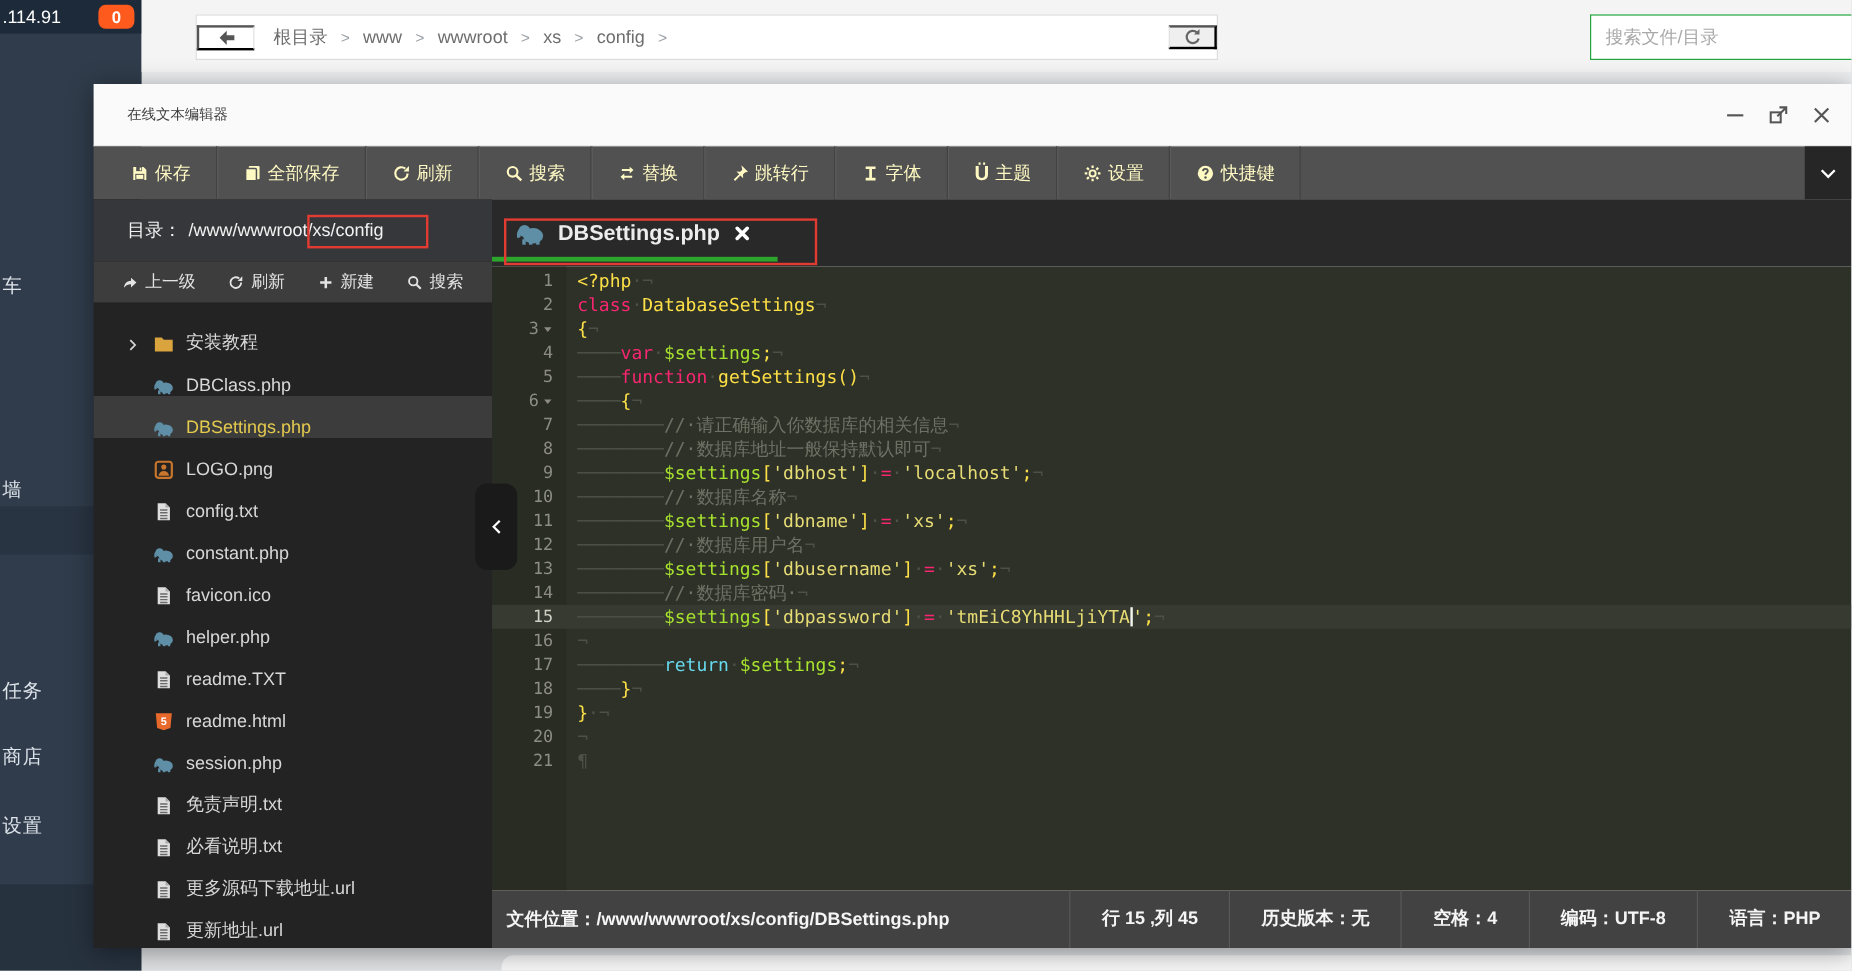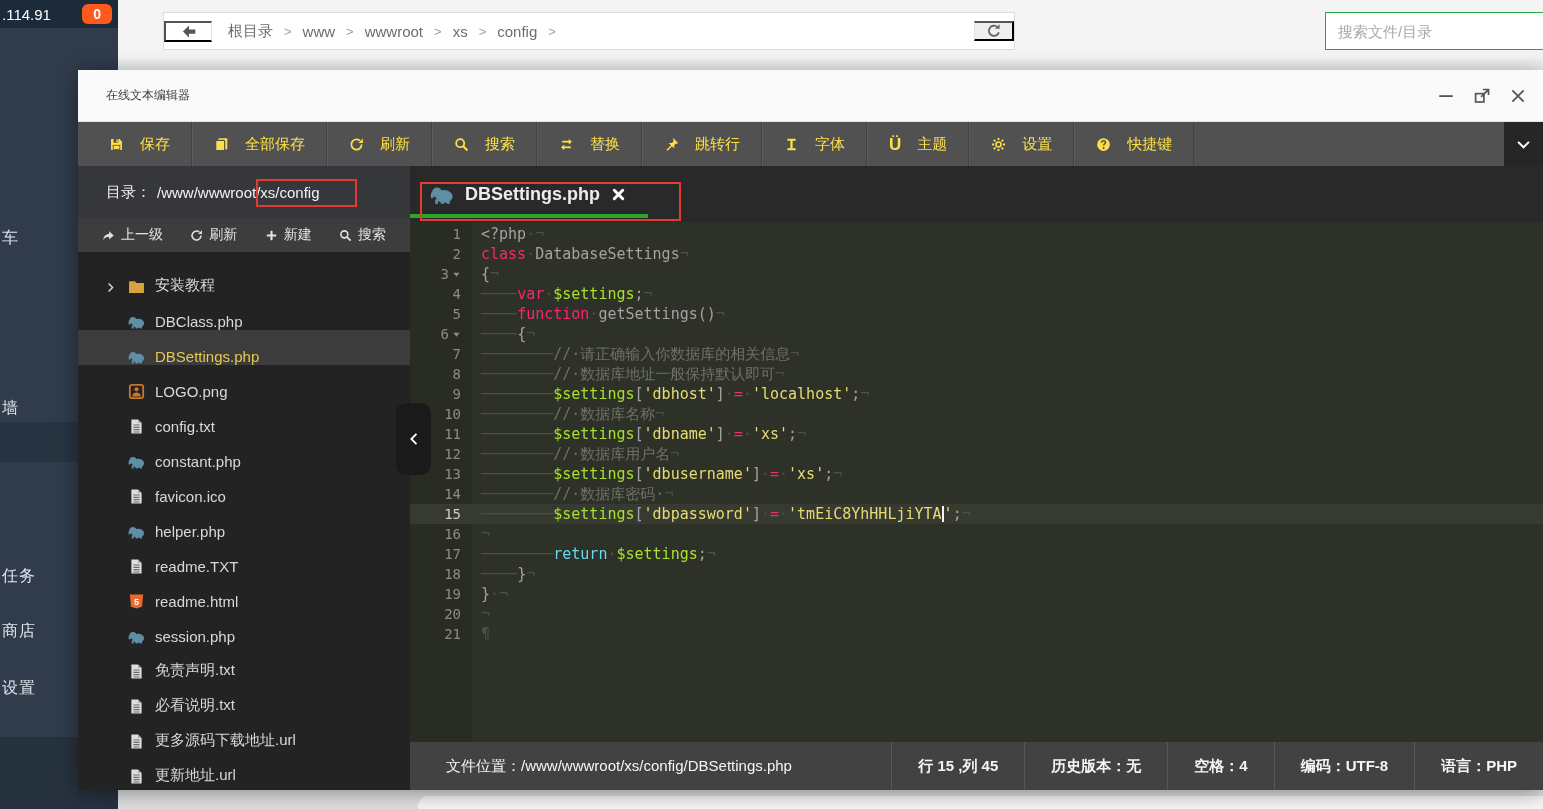--- a/index.html
+++ b/index.html
@@ -29,21 +29,21 @@
 .pagebottom{position:absolute;left:118px;top:790px;width:1425px;height:19px;background:#dfe1e3}
 .whitepanel{position:absolute;left:300px;top:6px;right:0;bottom:0;background:#f7f7f7;border-radius:10px 0 0 0}
 
 .modal{position:absolute;left:78px;top:70px;width:1465px;height:720px;box-shadow:0 3px 20px rgba(0,0,0,.4)}
 .titlebar{position:absolute;left:0;top:0;width:100%;height:52px;background:#fafafa;border-bottom:1px solid #e4e4e4;display:flex;align-items:center}
 .title{margin-left:28px;font-size:12px;color:#3c3c3c}
 .wctrl{margin-left:auto;display:flex;align-items:center;gap:18px;padding-right:16px;color:#555}
 .wbtn{width:18px;height:18px;display:flex;cursor:pointer}
 .wbtn svg{width:18px;height:18px}
 .etoolbar{position:absolute;left:0;top:52px;width:100%;height:44px;background:#515151;display:flex;align-items:stretch;padding-left:10px}
-.tbtn{display:flex;align-items:center;gap:16px;padding:0 21px;color:#fde047;font-size:15px;border-right:1px solid #424242;border-left:1px solid #5c5c5c;cursor:pointer}
+.tbtn{display:flex;align-items:center;gap:5px;padding:0 21px;color:#fef9c3;font-size:15px;border-right:1px solid #424242;border-left:1px solid #5c5c5c;cursor:pointer}
 .tbtn:first-child{border-left:none}
 .tbtn .ic svg{width:15px;height:15px}
 .ticon{font-size:17px;font-weight:bold;line-height:1}
 .tb-chevron{position:absolute;right:0;top:52px;width:39px;height:44px;background:#262626;display:flex;align-items:center;justify-content:center;color:#fff;cursor:pointer}
 .tb-chevron svg{width:15px;height:15px}
 
 .leftpanel{position:absolute;left:0;top:96px;width:332px;height:624px;background:#232323}
 .dirrow{height:52px;background:#35373a;display:flex;align-items:center;padding-left:28px;color:#f2f2f2;font-size:15px;gap:6px}
 .treebar{height:34px;background:#3d3d3d;display:flex;align-items:center;justify-content:space-between;padding:0 24px;color:#e3e3e3;font-size:14px}
 .ttbtn{display:flex;align-items:center;gap:6px;cursor:pointer}
@@ -71,27 +71,27 @@
 .gutterbg{position:absolute;left:0;top:0;width:62px;height:100%;background:#292c23}
 .codelines{position:absolute;left:0;top:2px;width:100%}
 .cl{display:flex;height:20px}
 .cl.cur{background:#373a30}
 .ln{width:62px;display:flex;justify-content:flex-end;align-items:center;gap:3px;padding-right:11px;color:#8c8c82;font-size:14px;flex:none}
 .cl.cur .ln{color:#cfcfc4}
 .fold{display:flex}
 .fold svg{width:9px;height:9px}
 .lc{padding-left:9px;font-size:15px;line-height:20px;white-space:pre;color:#f8f8f2}
 .s-kw{color:#f92672}.s-kw2{color:#66d9ef}.s-vr{color:#a6e22e}.s-str{color:#e6db74}
-.s-cmt{color:#6e7164}.s-op{color:#f92672}.s-pln{color:#a3a3a3}.s-ws{color:#4d5046}.s-ind{color:#4d5046}
+.s-cmt{color:#6e7164}.s-op{color:#f92672}.s-pln{color:#fde047}.s-ws{color:#4d5046}.s-ind{color:#4d5046}
 .cursor{display:inline-block;width:0;border-left:2px solid #f5f5f0;height:16px;vertical-align:-3px}
 .collapse{position:absolute;left:318px;top:333px;width:35px;height:72px;background:#1a1a1a;border-radius:10px;display:flex;align-items:center;justify-content:center;color:#fff;cursor:pointer}
 .collapse svg{width:14px;height:14px}
 
 .statusbar{position:absolute;left:332px;top:672px;width:1133px;height:48px;background:#424242;display:flex;align-items:center;color:#f5f5f5;font-size:15px}
-.floc{padding-left:36px;font-weight:normal;white-space:nowrap}
+.floc{padding-left:12px;font-weight:bold;white-space:nowrap}
 .spacer{flex:1}
 .scell{border-left:1px solid #585858;padding:0 26px;line-height:48px;white-space:nowrap;font-weight:bold;cursor:pointer}
 .ic{display:inline-flex;line-height:0}
 </style>
 </head>
 <body>
 
 <div id="screen">
 
   <aside class="sidebar">

